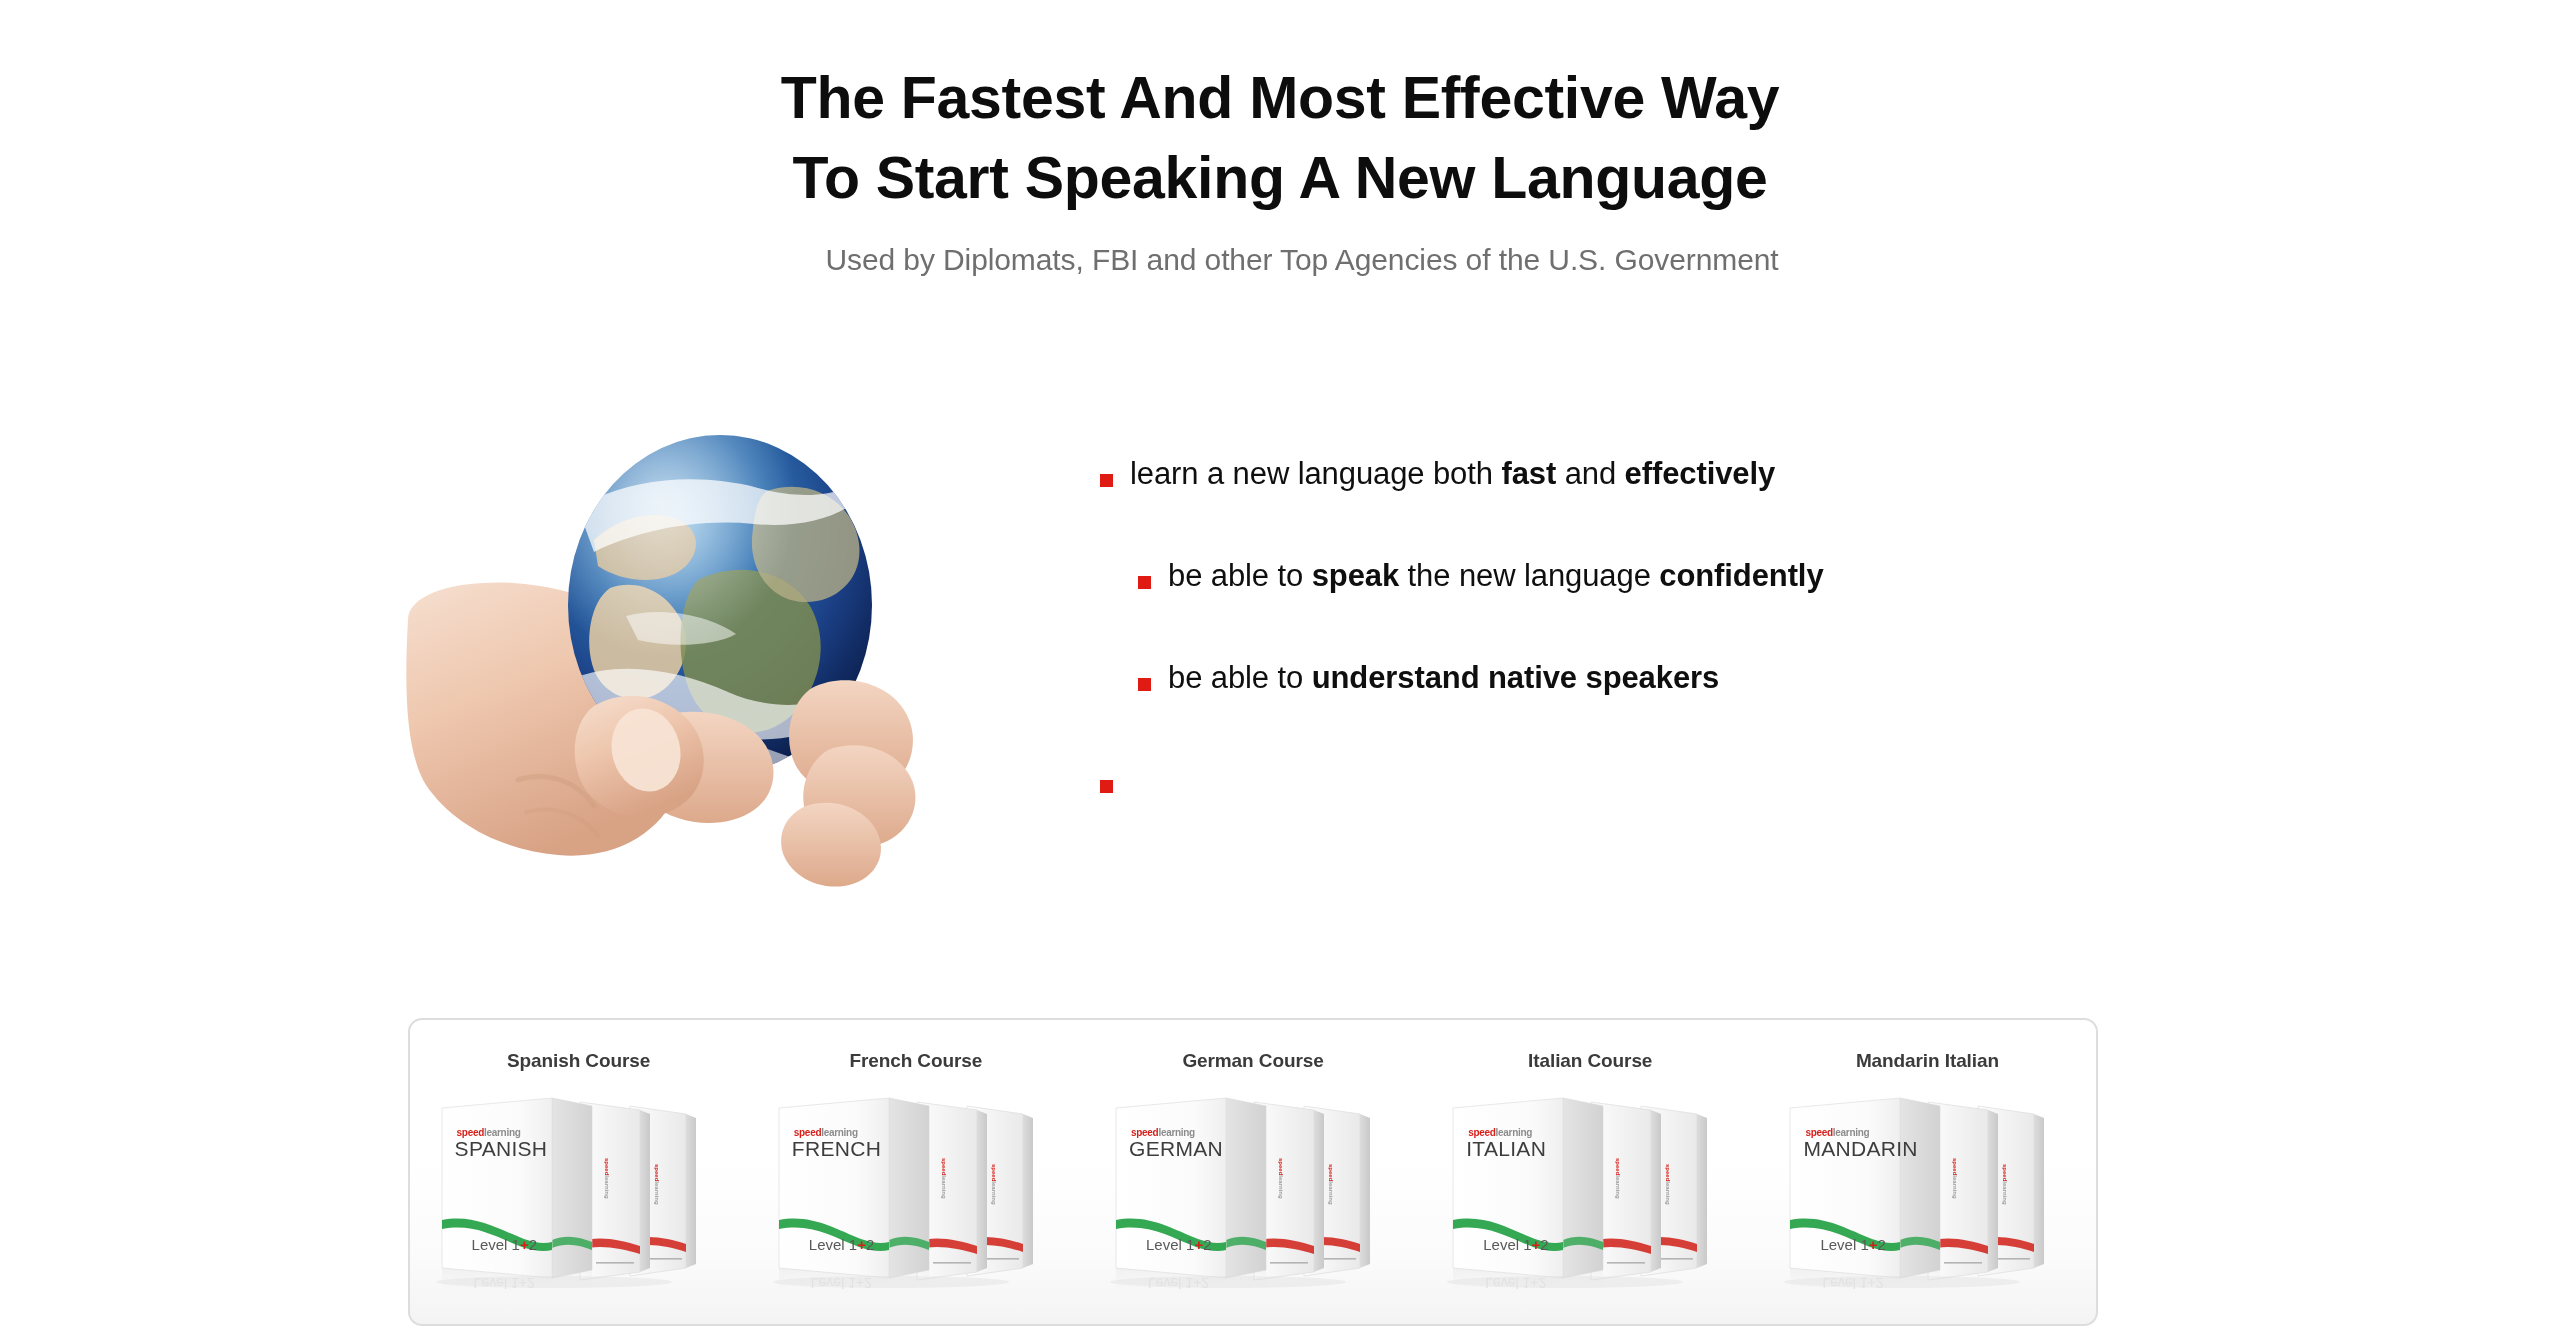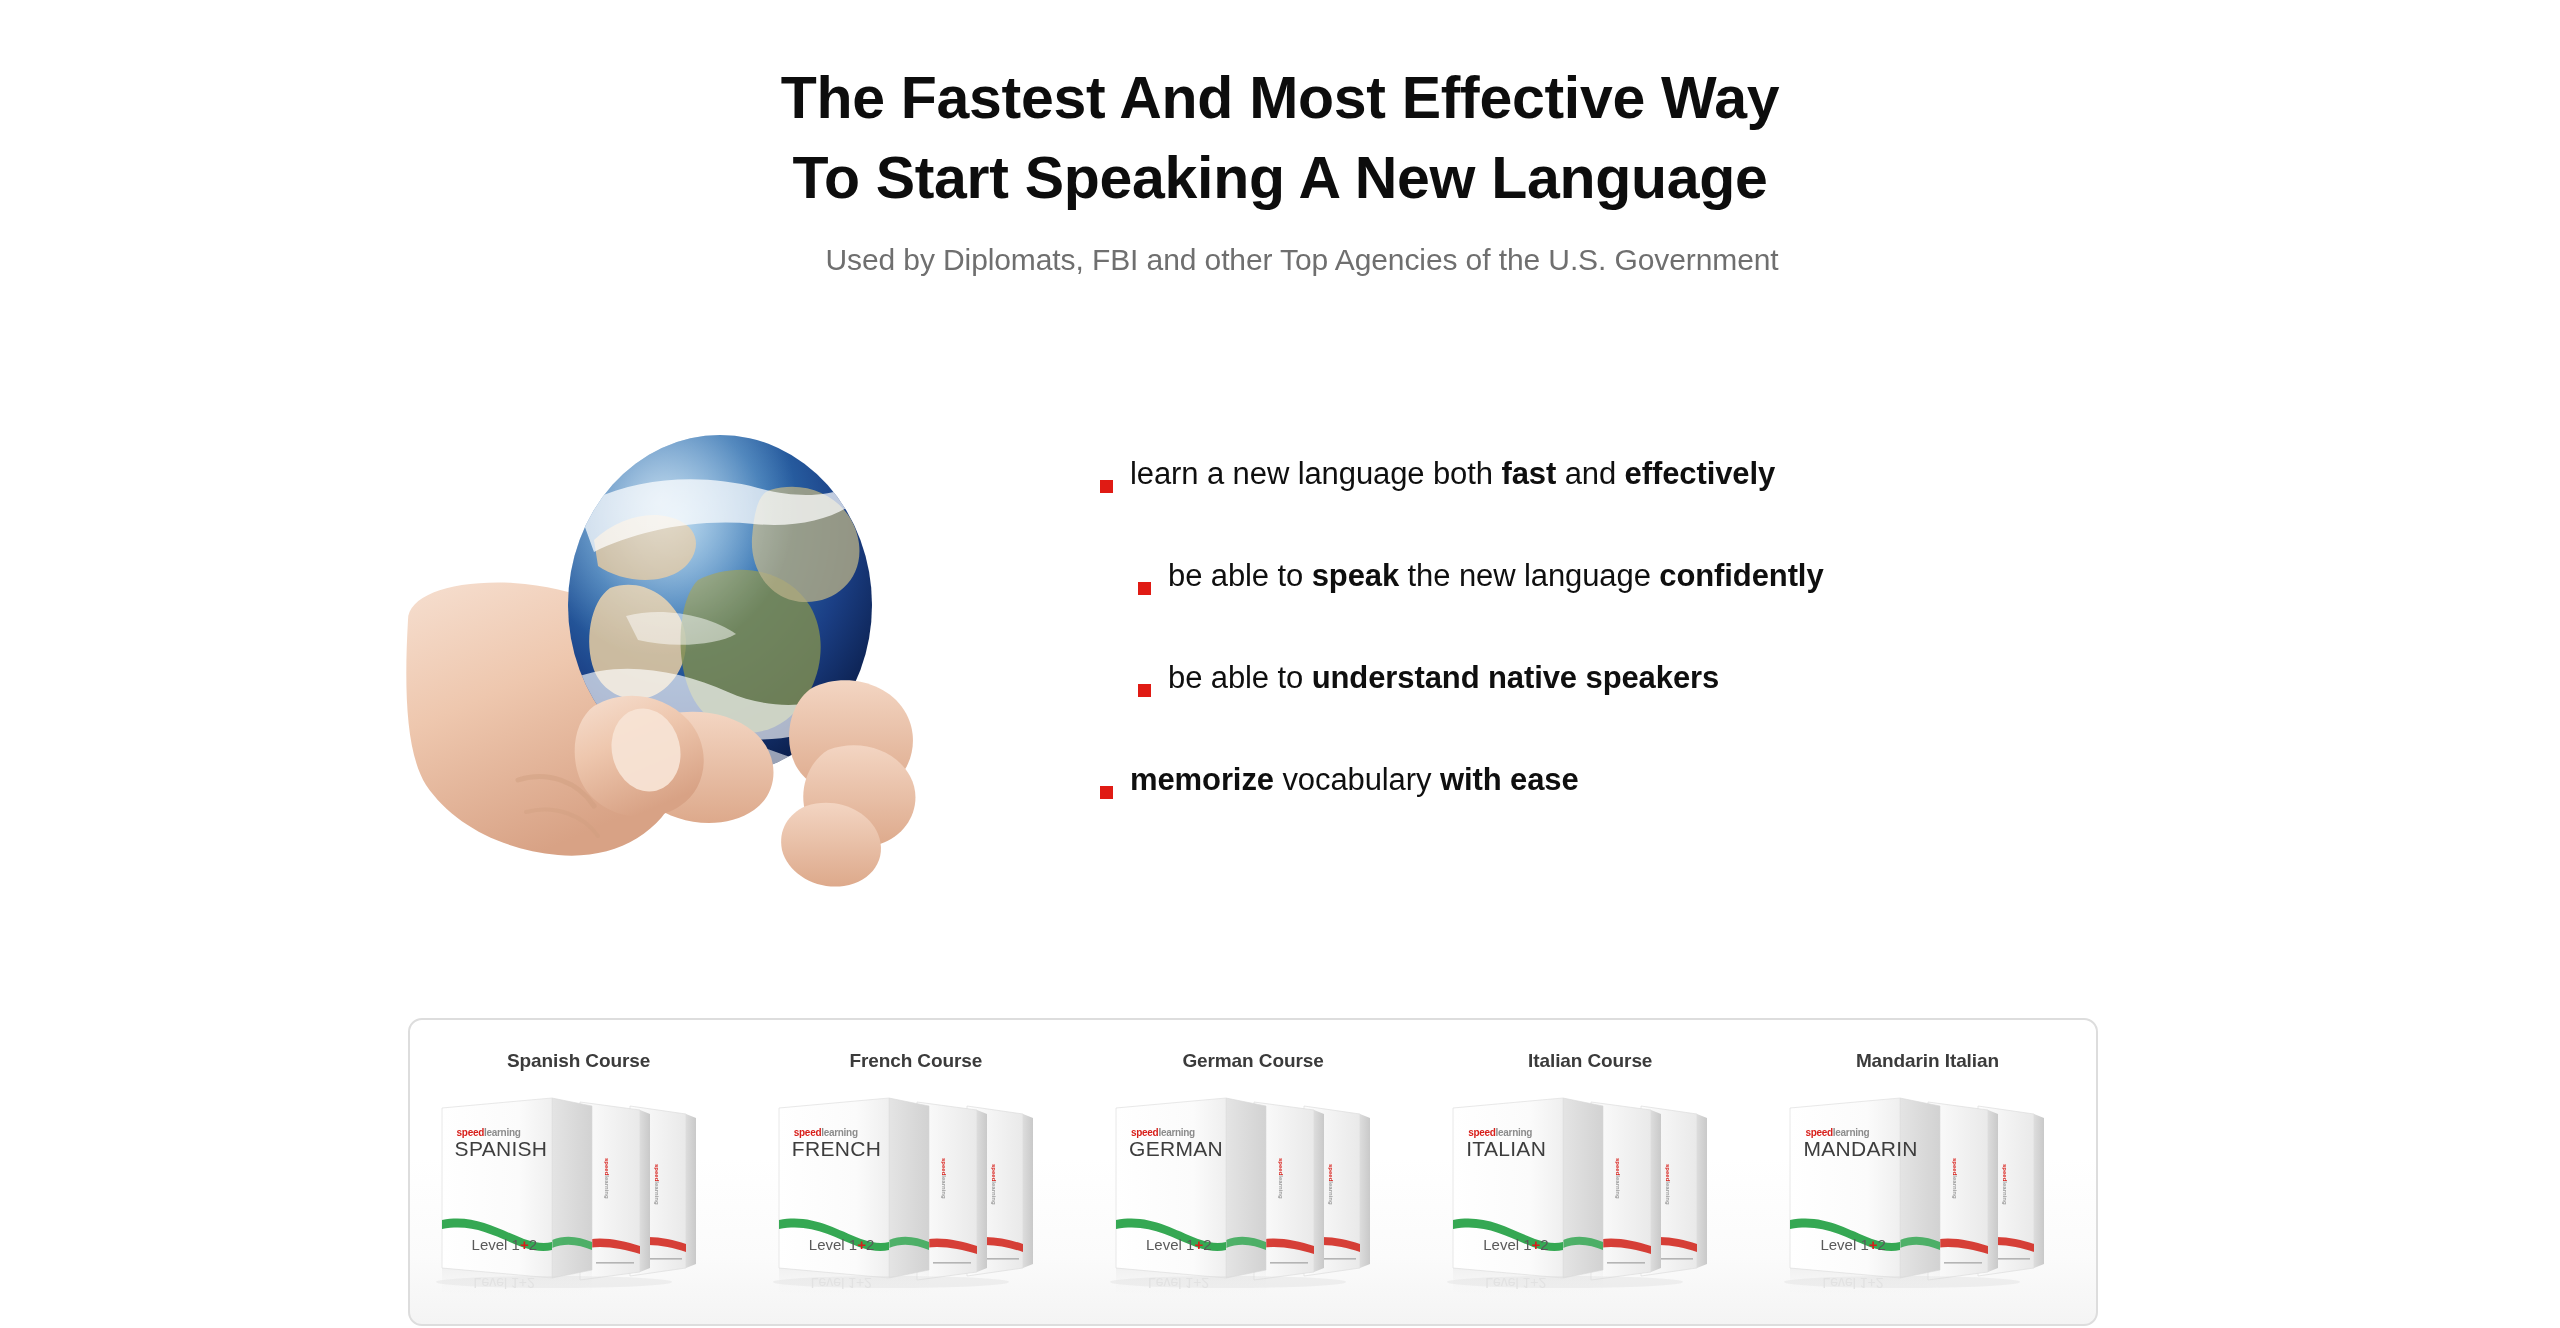--- a/index.html
+++ b/index.html
@@ -75,21 +75,21 @@
   .bullets {
     position: absolute;
     left: 1100px;
     top: 55px;
     width: 1340px;
   }
 
   .bullet-row {
     position: relative;
     display: flex;
-    align-items: flex-end;
+    align-items: center;
     margin-bottom: 64px;
     min-height: 38px;
   }
   .bullet-row:last-child { margin-bottom: 0; }
   .bullet-row.indent { padding-left: 38px; }
 
   .bullet-marker {
     flex: 0 0 auto;
     width: 13px;
     height: 13px;
@@ -323,21 +323,20 @@
         <div class="bullet-row indent">
           <span class="bullet-marker" style="background: rgb(224, 27, 20);"></span>
           <span class="bullet-text"><span>be able to </span><b>speak</b><span> the new language </span><b>confidently</b></span>
         </div>
         <div class="bullet-row indent">
           <span class="bullet-marker" style="background: rgb(224, 27, 20);"></span>
           <span class="bullet-text"><span>be able to </span><b>understand native speakers</b></span>
         </div>
         <div class="bullet-row">
           <span class="bullet-marker" style="background: rgb(224, 27, 20);"></span>
-          <span class="bullet-text"><b>memorize</b><span> vocabulary </span><b>with ease</b></span>
         </div>
       </div>
   </div>
 
   <div class="showcase">
     <div class="course-grid">
         <div class="course-cell">
           <div class="course-title">Spanish Course</div>
           <div class="boxstack">
 <svg viewBox="0 0 290 215" xmlns="http://www.w3.org/2000/svg" aria-hidden="true">

